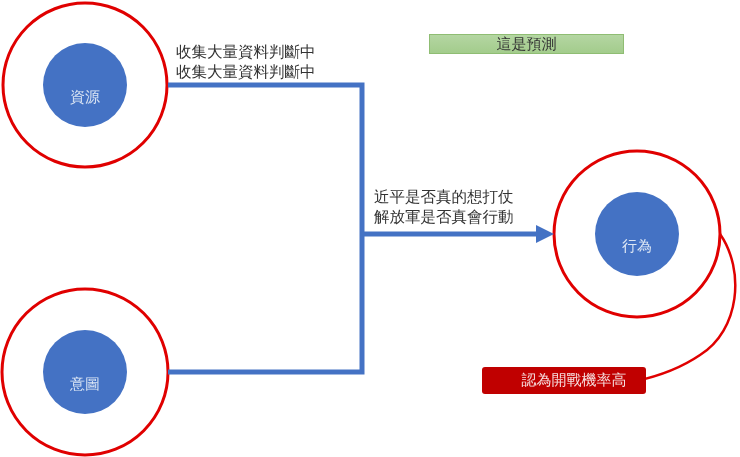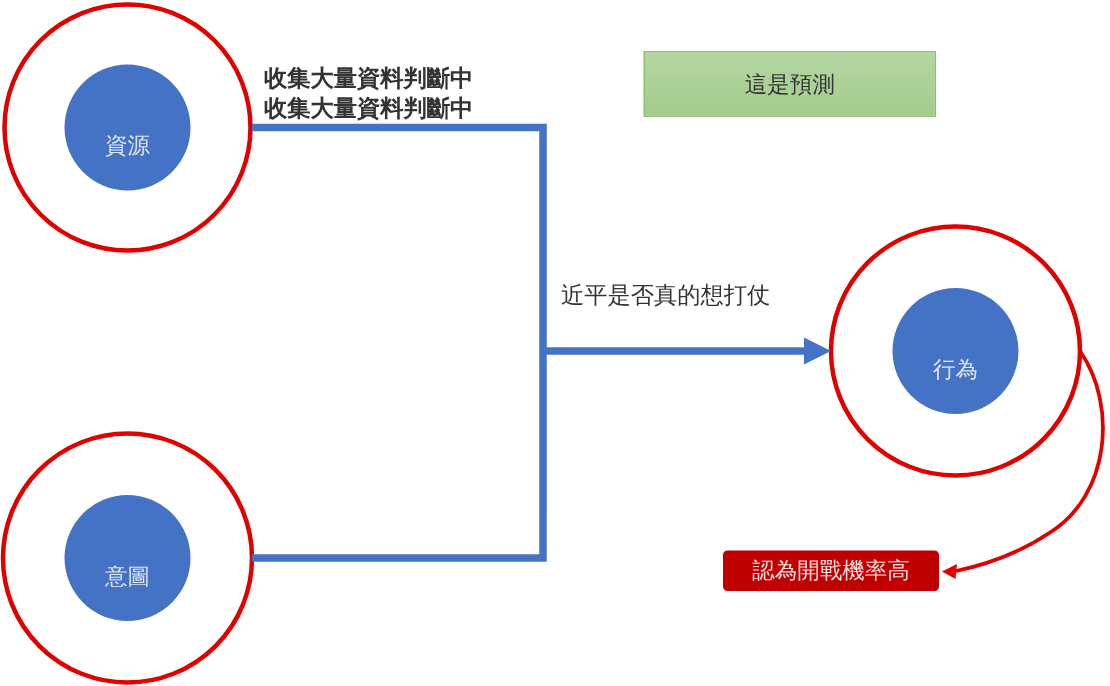--- a/index.html
+++ b/index.html
@@ -3,27 +3,27 @@
 <meta charset="utf-8">
 <style>
   html, body { margin: 0; padding: 0; background: #ffffff; }
   body { width: 740px; height: 457px; position: relative; overflow: hidden;
          font-family: "DejaVu Sans", "Liberation Sans", sans-serif; }
   svg.diagram { position: absolute; left: 0; top: 0; }
   .circle-label { position: absolute; color: #dce6f4; font-size: 15px;
                   text-align: center; width: 84px; line-height: 18px; margin-top: 12px; }
   .annot { position: absolute; color: #333333; font-size: 15.5px;
            line-height: 20px; white-space: nowrap; letter-spacing: 0px; }
-  .green-box { position: absolute; left: 429px; top: 34px; width: 195px; height: 44px;
+  .green-box { position: absolute; left: 429px; top: 34px; width: 195px; height: 20px;
                background: linear-gradient(#b4d6a2, #a3cc8c); border: 1px solid #8fbd73;
                box-sizing: border-box; display: flex; align-items: center; justify-content: center;
                color: #333333; font-size: 15px; }
   .red-box { position: absolute; left: 482px; top: 367px; width: 144px; height: 27px;
              background: #c00000; border-radius: 3px; display: flex; align-items: center;
-             justify-content: center; color: #f6dede; font-size: 15px; }
+             justify-content: center; color: #f6dede; font-size: 15px; padding-left: 20px; }
 </style>
 </head>
 <body>
 
 <svg class="diagram" width="740" height="457" viewBox="0 0 740 457">
 
   <circle cx="85" cy="85" r="82" fill="none" stroke="#e00000" stroke-width="3"></circle>
   <circle cx="85" cy="85" r="42" fill="#4472c4"></circle>
 
   <circle cx="85" cy="372" r="83" fill="none" stroke="#e00000" stroke-width="3"></circle>
@@ -37,30 +37,31 @@
   <polygon points="536,225 554,234 536,243" fill="#4472c4"></polygon>
 
   <path d="M 720 234 C 745 270, 740 330, 700 355 C 675 372, 650 378, 636 381" fill="none" stroke="#e00000" stroke-width="2.5"></path>
   <polygon points="628,381 638,376 637,386" fill="#e00000"></polygon>
 </svg>
 
 <div class="circle-label" style="left:43px; top:76px;">資源</div>
 <div class="circle-label" style="left:43px; top:363px;">意圖</div>
 <div class="circle-label" style="left:595px; top:225px;">行為</div>
 
-<div class="annot" style="left:176px; top:42px;font-weight:bold;">
+<div class="annot" style="left:176px; top:42px;">
   <div>收集大量資料判斷中</div>
   <div>收集大量資料判斷中</div>
 </div>
 
 <div class="annot" style="left:176px; top:325px;">
 </div>
 
 <div class="annot" style="left:374px; top:187px;">
   <div>近平是否真的想打仗</div>
+  <div>解放軍是否真會行動</div>
 </div>
 
 <div class="green-box">
   <span>這是預測</span>
 </div>
 
 <div class="red-box">
   <span>認為開戰機率高</span>
 </div>
 

